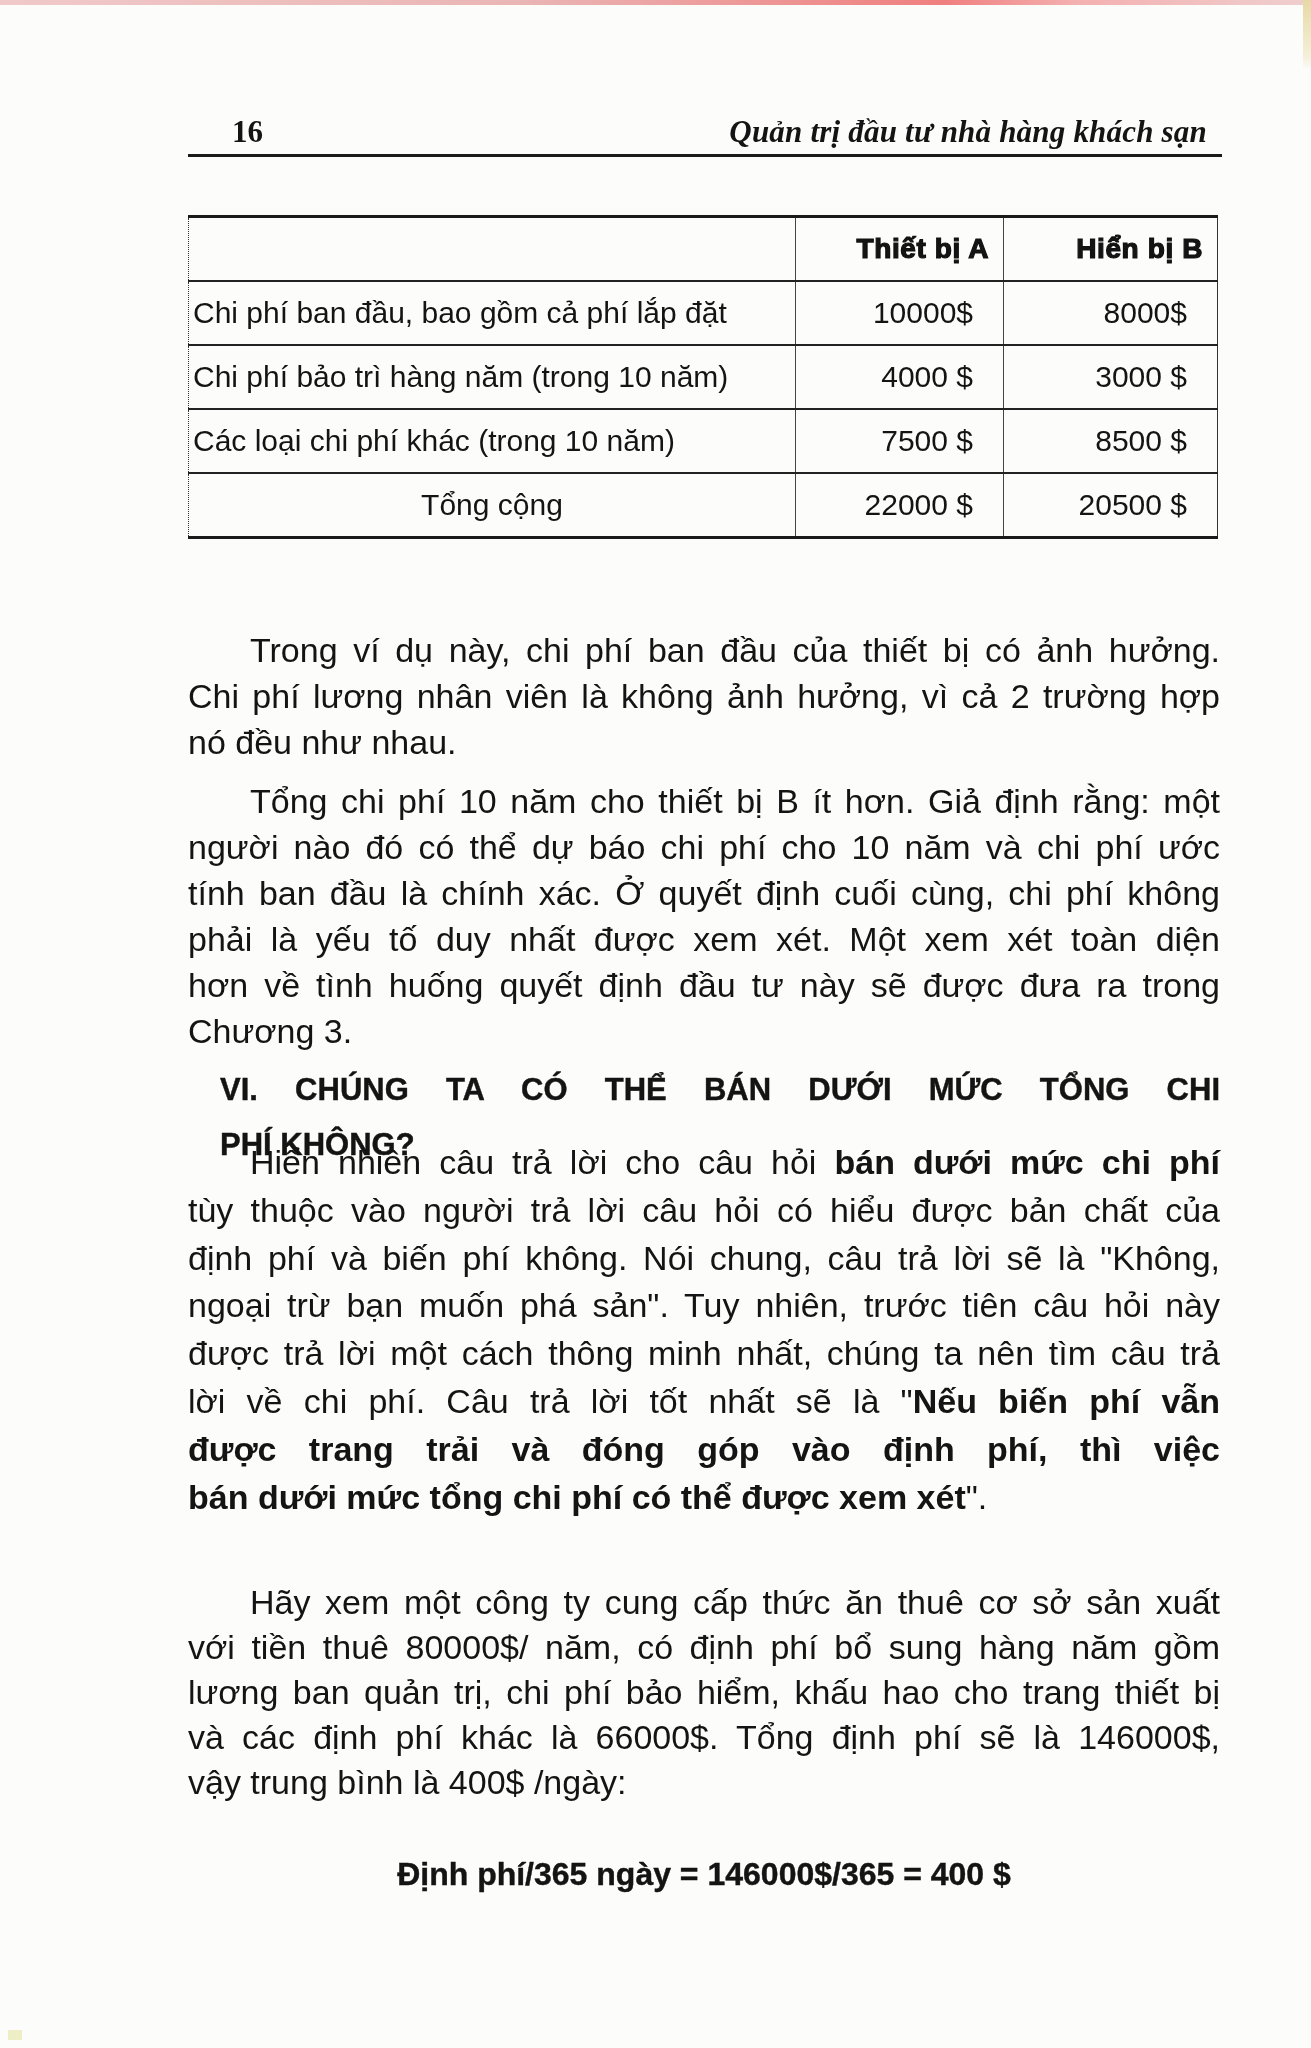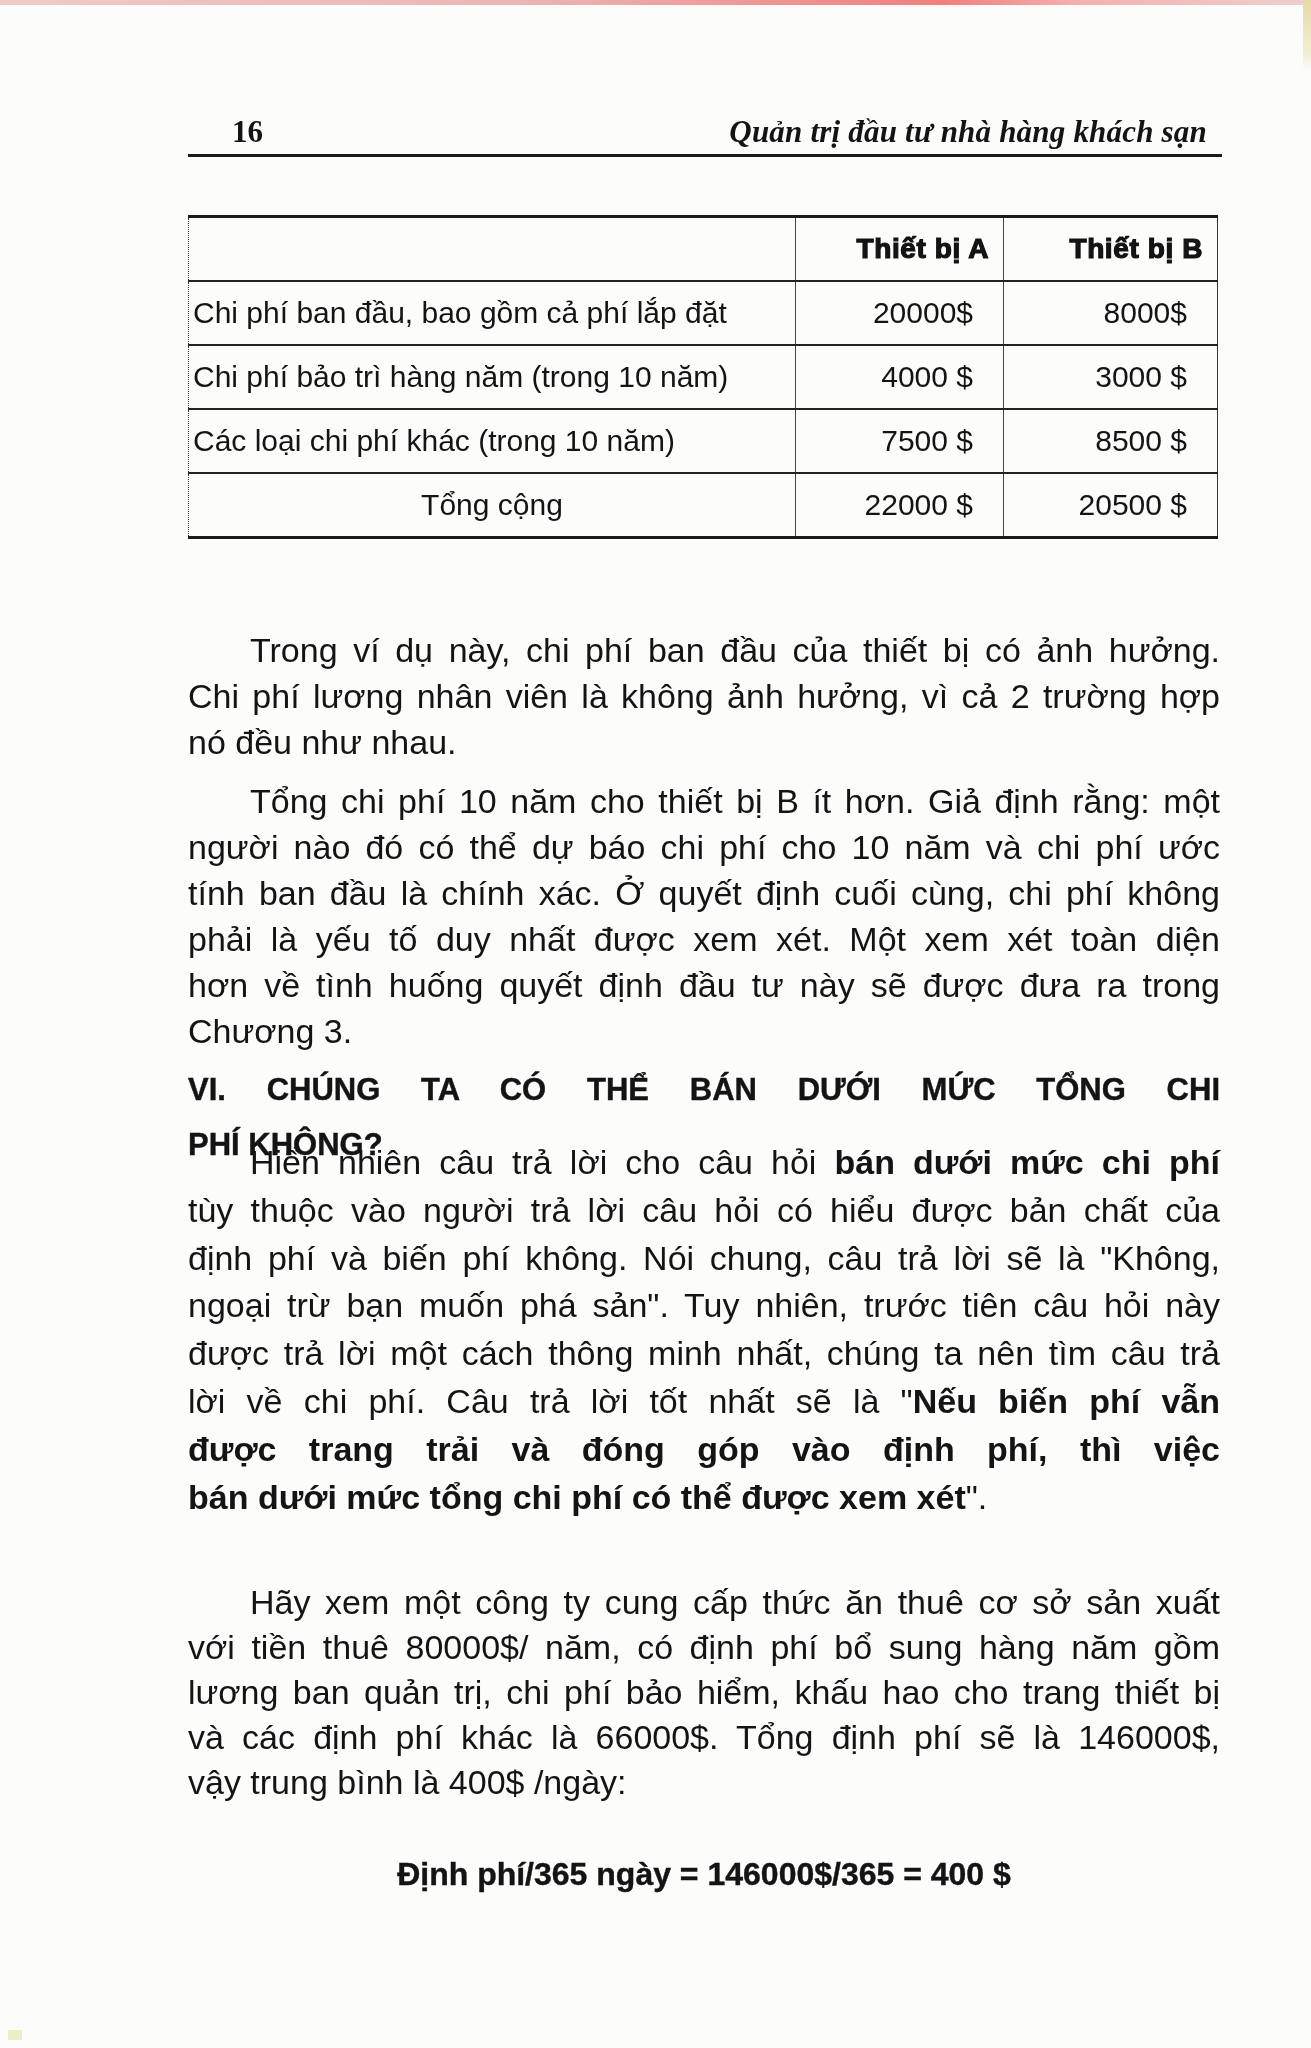--- a/index.html
+++ b/index.html
@@ -68,21 +68,21 @@
   .block { position: absolute; left: 188px; width: 1032px; }
   .line {
     display: block; height: 46px; line-height: 46px; font-size: 34px;
     text-align: justify; text-align-last: justify; white-space: nowrap;
   }
   .line.justify-off { text-align-last: left; }
   .line.indent { padding-left: 62px; }
   .line .b { font-weight: bold; }
 
   .heading .line {
-    height: 55px; line-height: 55px; font-size: 31px; font-weight: bold;
+    height: 55px; line-height: 55px; font-size: 31px; font-weight: bold; margin-left: 32px;
     -webkit-text-stroke: 0.4px #111;
   }
   #para3 .line { height: 47.8px; line-height: 47.8px; }
   #para4 .line { height: 45px; line-height: 45px; }
 
   .formula {
     position: absolute; left: 188px; width: 1032px; top: 1852px;
     text-align: center; font-weight: bold; font-size: 32px; line-height: 44px;
     -webkit-text-stroke: 0.4px #111;
   }
@@ -103,27 +103,27 @@
 <table class="cost-table">
   <colgroup>
     <col class="col-label">
       <col class="col-a">
       <col class="col-b">
   </colgroup>
   <thead>
     <tr>
       <th class="col-label"></th>
       <th class="col-a">Thiết bị A</th>
-      <th class="col-b">Thiết bị B</th>
+      <th class="col-b">Hiển bị B</th>
     </tr>
   </thead>
   <tbody>
     <tr>
       <td class="label col-label">Chi phí ban đầu, bao gồm cả phí lắp đặt</td>
-      <td class="num col-a">20000$</td>
+      <td class="num col-a">10000$</td>
       <td class="num col-b">8000$</td>
     </tr>
     <tr>
       <td class="label col-label">Chi phí bảo trì hàng năm (trong 10 năm)</td>
       <td class="num col-a">4000 $</td>
       <td class="num col-b">3000 $</td>
     </tr>
     <tr>
       <td class="label col-label">Các loại chi phí khác (trong 10 năm)</td>
       <td class="num col-a">7500 $</td>

